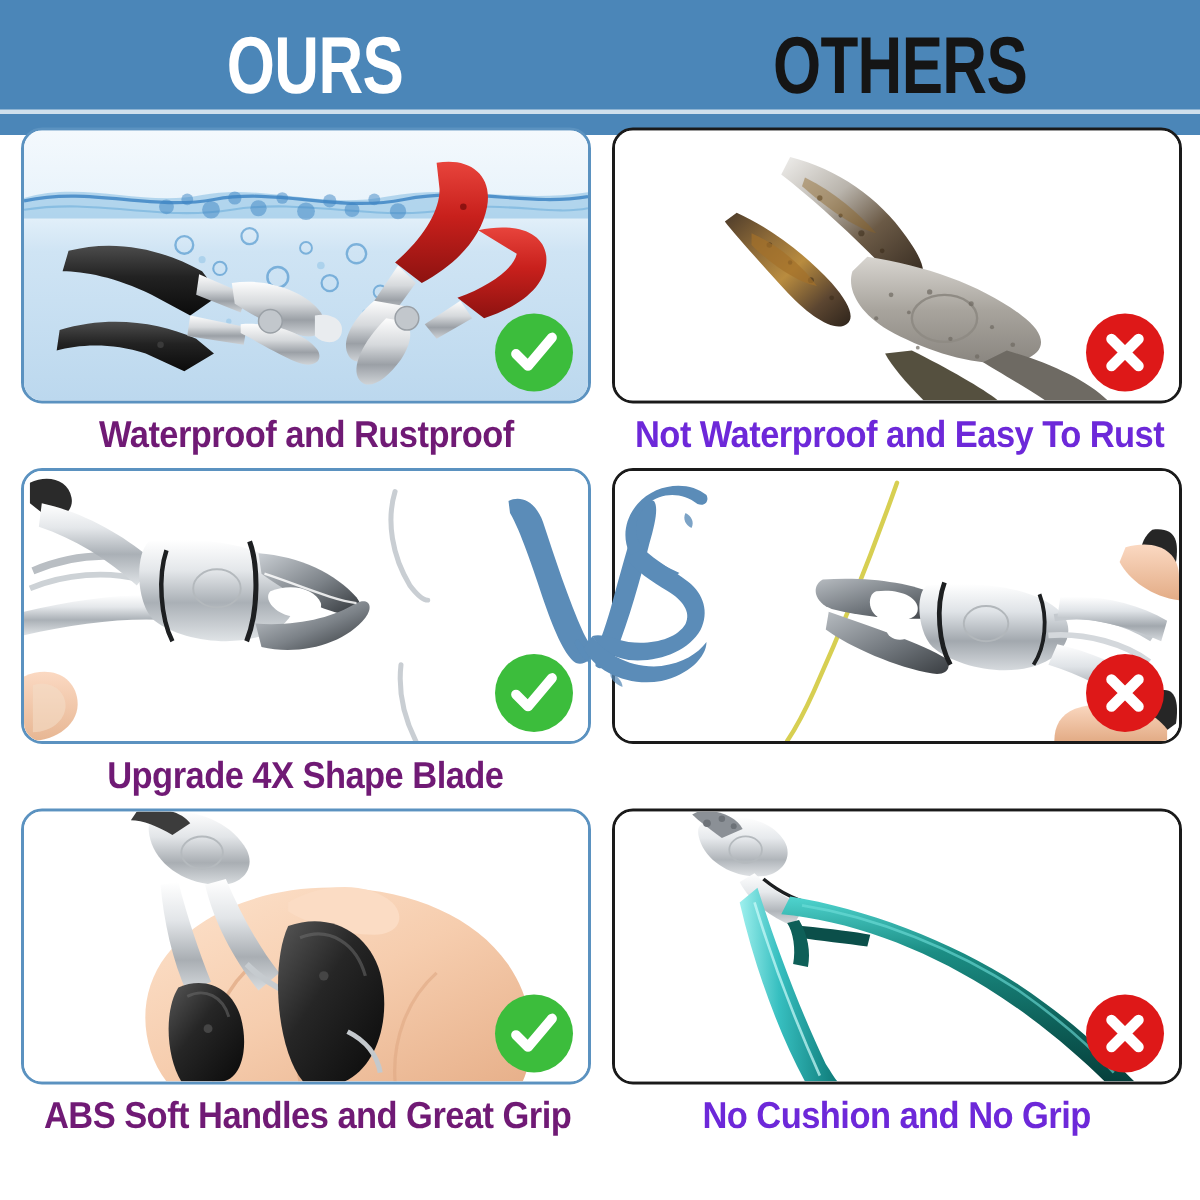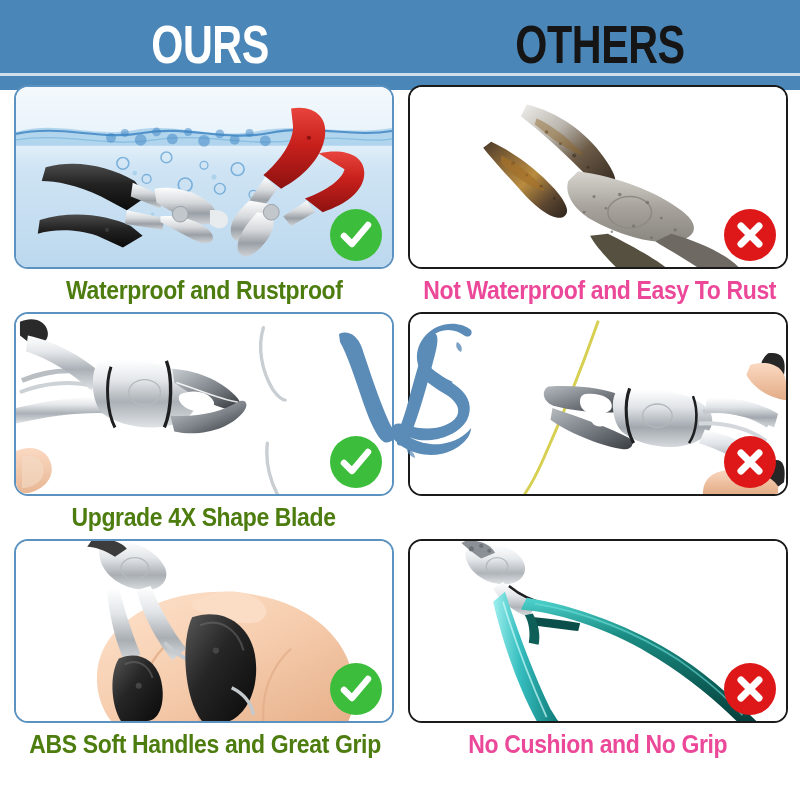--- a/index.html
+++ b/index.html
@@ -139,22 +139,22 @@
     font-size: 25px;
     line-height: 34px;
     letter-spacing: -0.4px;
     white-space: nowrap;
   }
   .caption span {
     display: inline-block;
     transform: scaleX(0.92);
     transform-origin: center;
   }
-  .caption.ours-cap   { color: #4d7c0f; }
-  .caption.others-cap { color: #ec4899; }
+  .caption.ours-cap   { color: #701a75; }
+  .caption.others-cap { color: #6d28d9; }
 
   
   .vs-mark {
     position: absolute;
     left: 337px;
     top: 318px;
     width: 140px;
     height: 150px;
     pointer-events: none;
     z-index: 40;

